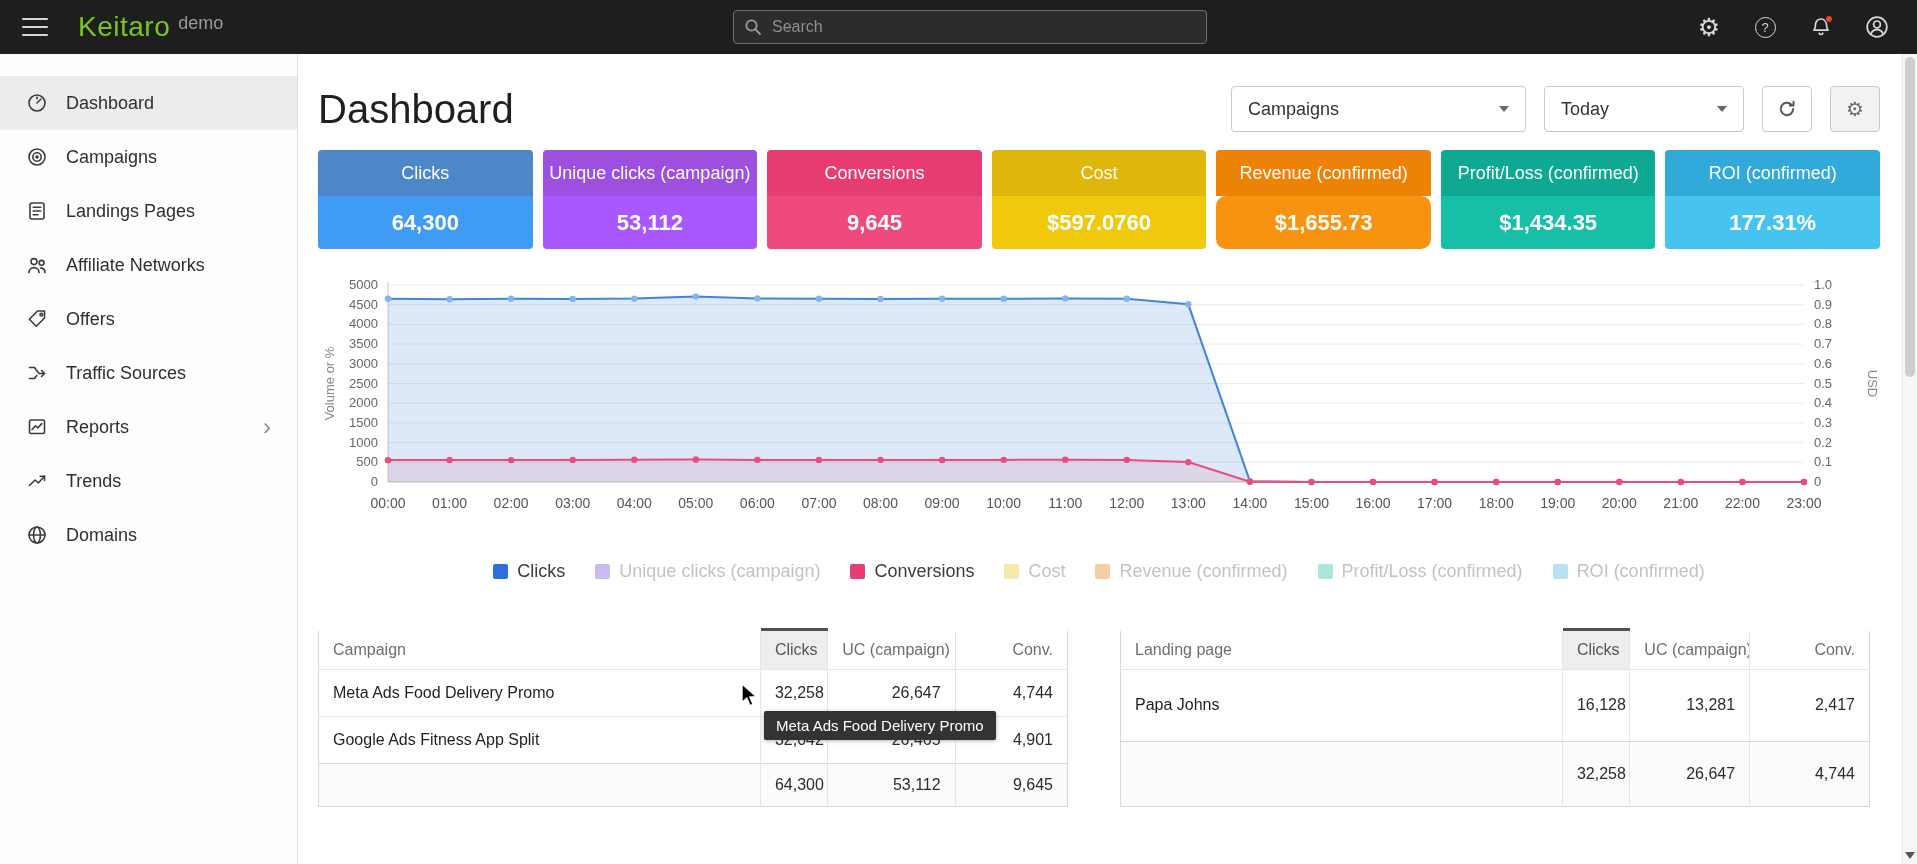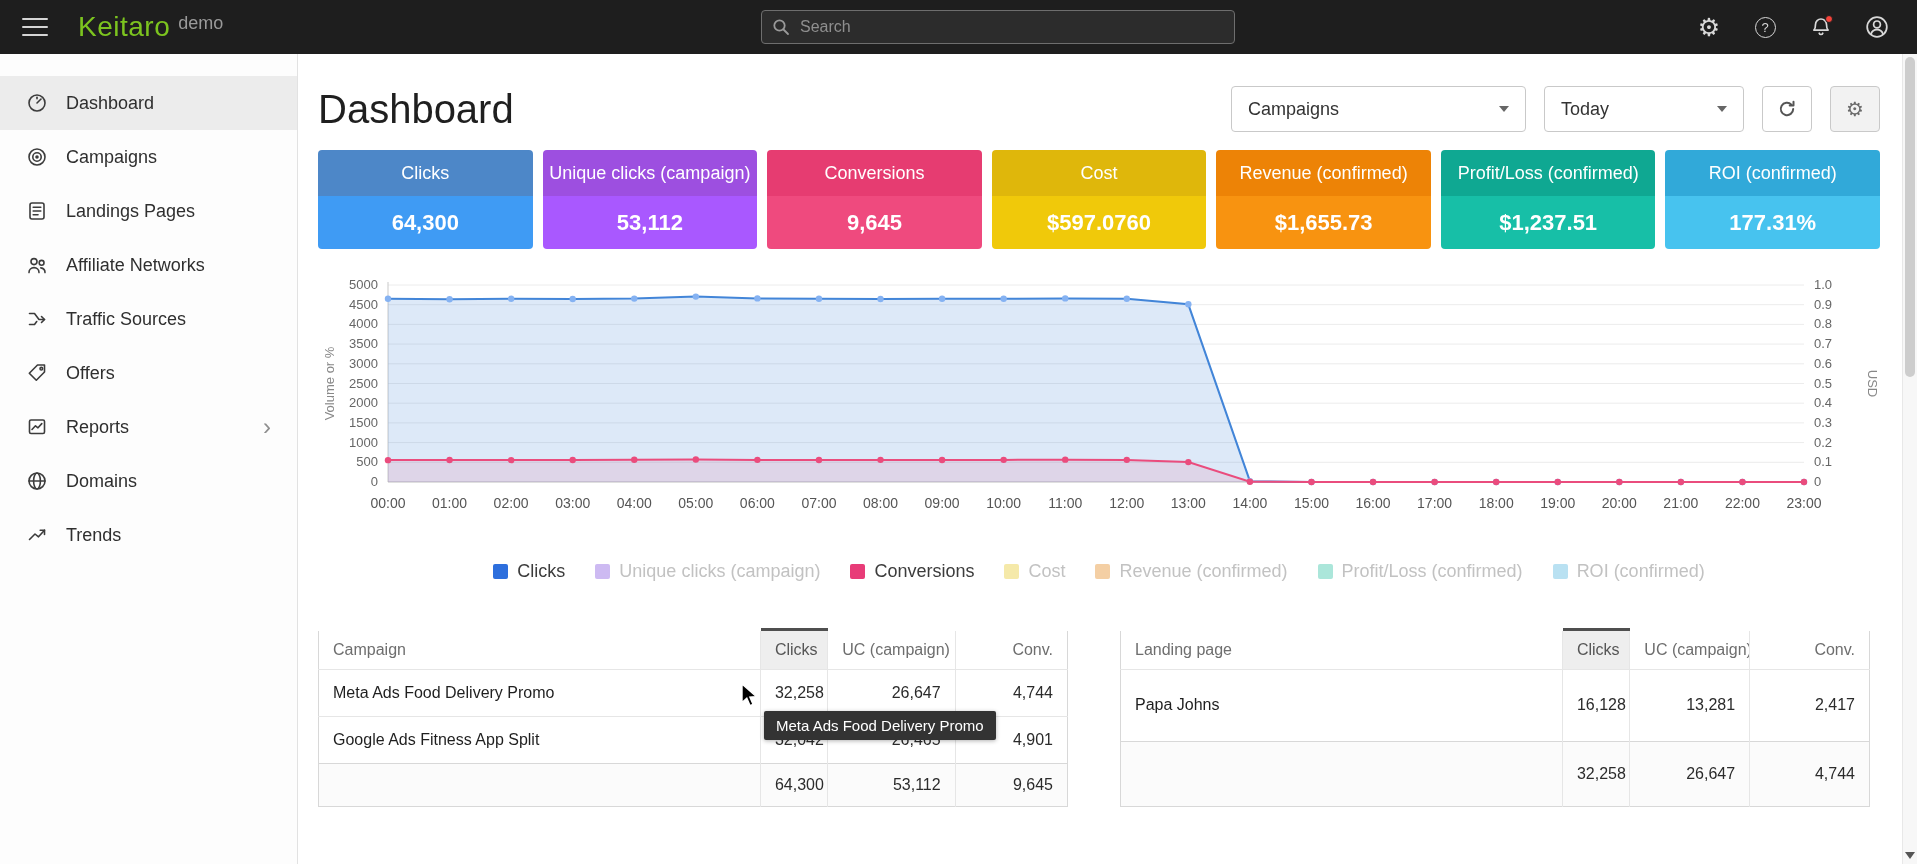--- a/index.html
+++ b/index.html
@@ -8,21 +8,21 @@
 
   
   .topbar { position:absolute; left:0; top:0; width:1917px; height:54px; background:#1e1e1e;
     display:flex; align-items:center; z-index:20; }
   .hamburger { width:26px; height:18px; margin-left:22px; display:flex; flex-direction:column;
     justify-content:space-between; cursor:pointer; }
   .hamburger span { display:block; height:2px; background:#d5d5d5; border-radius:1px; }
   .logo-wrap { margin-left:30px; display:flex; align-items:flex-start; gap:8px; }
   .logo-text { font-size:28px; font-weight:400; letter-spacing:0.5px; }
   .logo-badge { font-size:18px; color:#9a9a9a; margin-top:2px; }
-  .search-wrap { position:absolute; left:761px; top:10px; width:474px; height:34px;
+  .search-wrap { position:absolute; left:733px; top:10px; width:474px; height:34px;
     background:#2c2c2c; border:1px solid #6e6e6e; border-radius:4px; display:flex; align-items:center; }
   .search-wrap input { flex:1; background:transparent; border:none; outline:none; color:#ddd;
     font-size:16px; font-family:inherit; }
   .search-wrap input::placeholder { color:#8f8f8f; }
   .search-icon-box { width:38px; display:flex; justify-content:center; }
   .topbar-icons { position:absolute; right:27px; top:0; height:54px; display:flex; align-items:center; gap:30px; }
   .tb-icon { width:26px; height:26px; display:flex; align-items:center; justify-content:center;
     cursor:pointer; position:relative; color:#d8d8d8; }
   .gear-glyph { font-size:25px; line-height:1; color:#d8d8d8; font-family:"DejaVu Sans",sans-serif; }
   .help-circle { width:21px; height:21px; border:1.5px solid #d8d8d8; border-radius:50%;
@@ -179,55 +179,55 @@
     <svg width="22" height="22" viewBox="0 0 22 22">
       <circle cx="8" cy="7.6" r="3"></circle>
         <path d="M3 18.6c0-3 2.2-5 5-5s5 2 5 5"></path>
       <circle cx="15.6" cy="8.8" r="2.4"></circle>
         <path d="M14.8 13.9c2.5.3 4.2 2.1 4.2 4.7"></path>
     </svg>
     <span>Affiliate Networks</span>
   </div>
   <div class="side-item">
     <svg width="22" height="22" viewBox="0 0 22 22">
+      <path d="M11.5 3h7v7l-8.2 8.2-7-7z"></path>
+        <circle cx="15.3" cy="6.7" r="1.3"></circle>
+    </svg>
+    <span>Offers</span>
+  </div>
+  <div class="side-item">
+    <svg width="22" height="22" viewBox="0 0 22 22">
       <path d="M3.5 5.5h5l4.5 6h5.5"></path>
         <path d="M3.5 16.5h5l2.2-3"></path>
         <path d="M15.5 8.5l3 3-3 3"></path>
     </svg>
     <span>Traffic Sources</span>
   </div>
   <div class="side-item">
     <svg width="22" height="22" viewBox="0 0 22 22">
-      <path d="M11.5 3h7v7l-8.2 8.2-7-7z"></path>
-        <circle cx="15.3" cy="6.7" r="1.3"></circle>
-    </svg>
-    <span>Offers</span>
-  </div>
-  <div class="side-item">
-    <svg width="22" height="22" viewBox="0 0 22 22">
       <rect x="3.5" y="4" width="15" height="13.5" rx="1.5"></rect>
         <polyline points="6,13.5 9.5,9.8 12,11.8 15.8,7.6"></polyline>
     </svg>
     <span>Reports</span>
     <span class="side-chev">›</span>
+  </div>
+  <div class="side-item">
+    <svg width="22" height="22" viewBox="0 0 22 22">
+      <polyline points="3.5,15.5 9,10 12.5,12.8 18.5,6.2"></polyline>
+        <polyline points="14.2,6.2 18.5,6.2 18.5,10.5"></polyline>
+    </svg>
+    <span>Trends</span>
   </div>
   <div class="side-item">
     <svg width="22" height="22" viewBox="0 0 22 22">
       <circle cx="11" cy="11" r="8"></circle>
         <ellipse cx="11" cy="11" rx="3.4" ry="8"></ellipse>
         <line x1="3" y1="11" x2="19" y2="11"></line>
     </svg>
     <span>Domains</span>
-  </div>
-  <div class="side-item">
-    <svg width="22" height="22" viewBox="0 0 22 22">
-      <polyline points="3.5,15.5 9,10 12.5,12.8 18.5,6.2"></polyline>
-        <polyline points="14.2,6.2 18.5,6.2 18.5,10.5"></polyline>
-    </svg>
-    <span>Trends</span>
   </div>
 </nav>
 
 <main class="main">
 
   <div class="header-row">
     <h1 class="page-title">Dashboard</h1>
     <div class="header-controls">
       <div class="select-box select-campaigns">
         <span>Campaigns</span>
@@ -261,25 +261,25 @@
     <div class="metric-card">
       <div class="metric-label" style="background: rgb(230, 60, 113);">Conversions</div>
       <div class="metric-value" style="background: rgb(239, 74, 126);">9,645</div>
     </div>
     <div class="metric-card">
       <div class="metric-label" style="background: rgb(223, 183, 11);">Cost</div>
       <div class="metric-value" style="background: rgb(240, 201, 10);">$597.0760</div>
     </div>
     <div class="metric-card">
       <div class="metric-label" style="background: rgb(237, 131, 6);">Revenue (confirmed)</div>
-      <div class="metric-value" style="background: rgb(248, 147, 16);">$1,655.73</div>
+      <div class="metric-value" style="background: rgb(248, 147, 16); border-radius: 10px;">$1,655.73</div>
     </div>
     <div class="metric-card">
       <div class="metric-label" style="background: rgb(15, 168, 146);">Profit/Loss (confirmed)</div>
-      <div class="metric-value" style="background: rgb(23, 191, 167);">$1,237.51</div>
+      <div class="metric-value" style="background: rgb(23, 191, 167);">$1,434.35</div>
     </div>
     <div class="metric-card">
       <div class="metric-label" style="background: rgb(49, 169, 217);">ROI (confirmed)</div>
       <div class="metric-value" style="background: rgb(71, 195, 239);">177.31%</div>
     </div>
   </div>
 
   <div class="chart-wrap">
     <svg id="chart-svg" width="1562" height="248">
         <line x1="70" y1="205" x2="1486" y2="205" stroke="#ececec" stroke-width="1"></line>

